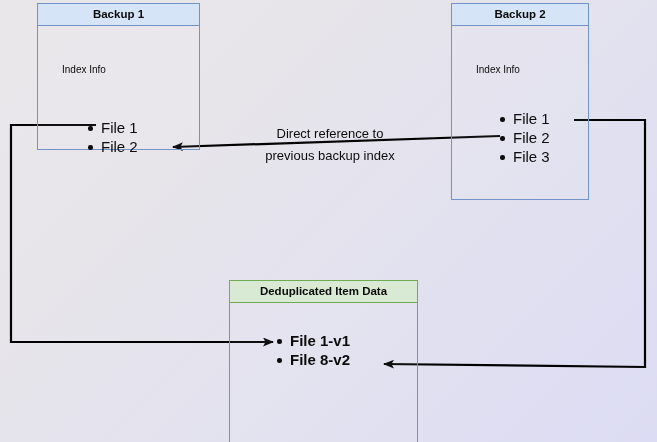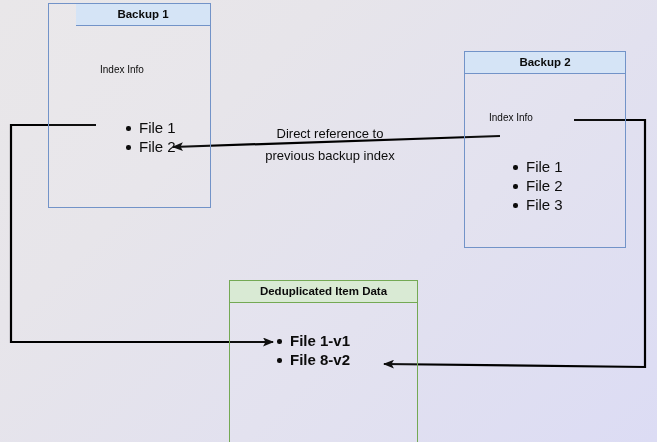--- a/index.html
+++ b/index.html
@@ -112,32 +112,32 @@
       </marker>
     </defs>
 
     <path d="M96,125 L11,125 L11,342 L273,342" fill="none" stroke="#000000" stroke-width="2.2" marker-end="url(#arrowRight)"></path>
 
     <path d="M574,120 L645,120 L645,367 L384,364" fill="none" stroke="#000000" stroke-width="2.2" marker-end="url(#arrowLeft)"></path>
 
     <path d="M500,136 L173,147" fill="none" stroke="#000000" stroke-width="2.2" marker-end="url(#arrowLeft)"></path>
   </svg>
 
-  <div class="node-box" style="left:48px; top:3px; width:163px; height:205px;padding-left:27px;">
+  <div class="node-box" style="left:37px; top:3px; width:163px; height:147px;">
     <div class="node-header">Backup 1</div>
     <div class="node-body">
       <div class="index-label">Index Info</div>
       <ul class="bullet-list" style="left:48px; top:92px;">
         <li>File 1</li>
         <li>File 2</li>
       </ul>
     </div>
   </div>
 
-  <div class="node-box" style="left:464px; top:3px; width:162px; height:197px;margin-top:48px;">
+  <div class="node-box" style="left:451px; top:3px; width:138px; height:197px;">
     <div class="node-header">Backup 2</div>
     <div class="node-body">
       <div class="index-label">Index Info</div>
       <ul class="bullet-list" style="left:46px; top:83px;">
         <li>File 1</li>
         <li>File 2</li>
         <li>File 3</li>
       </ul>
     </div>
   </div>

